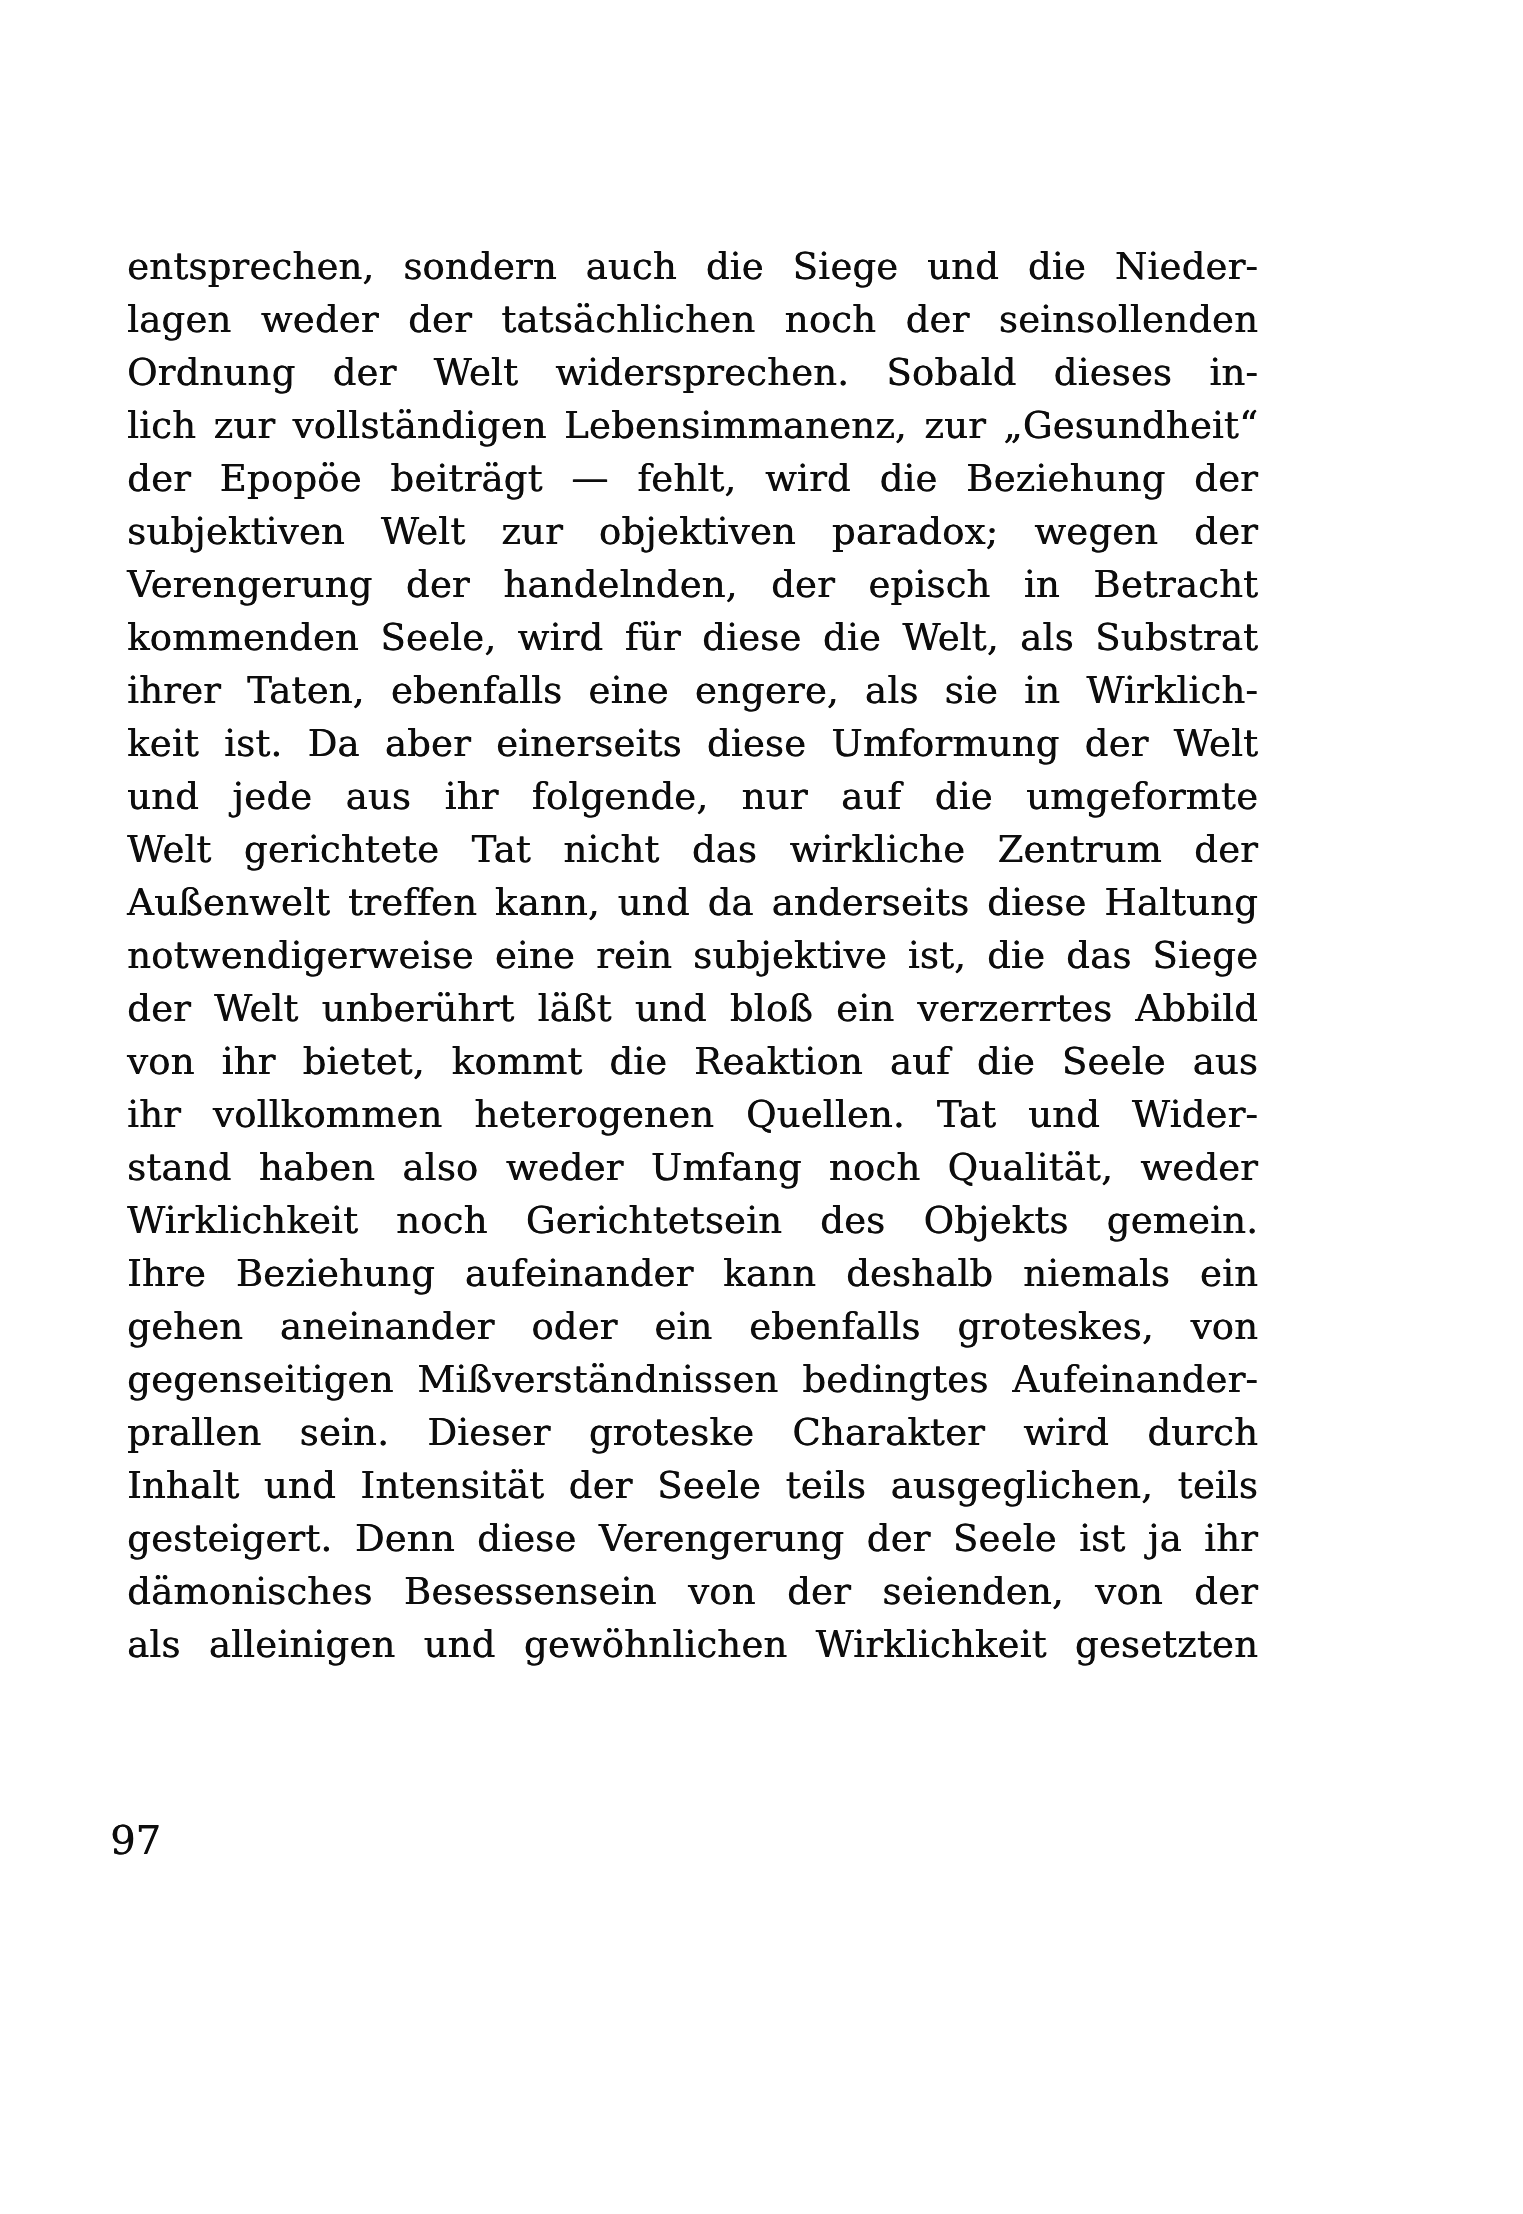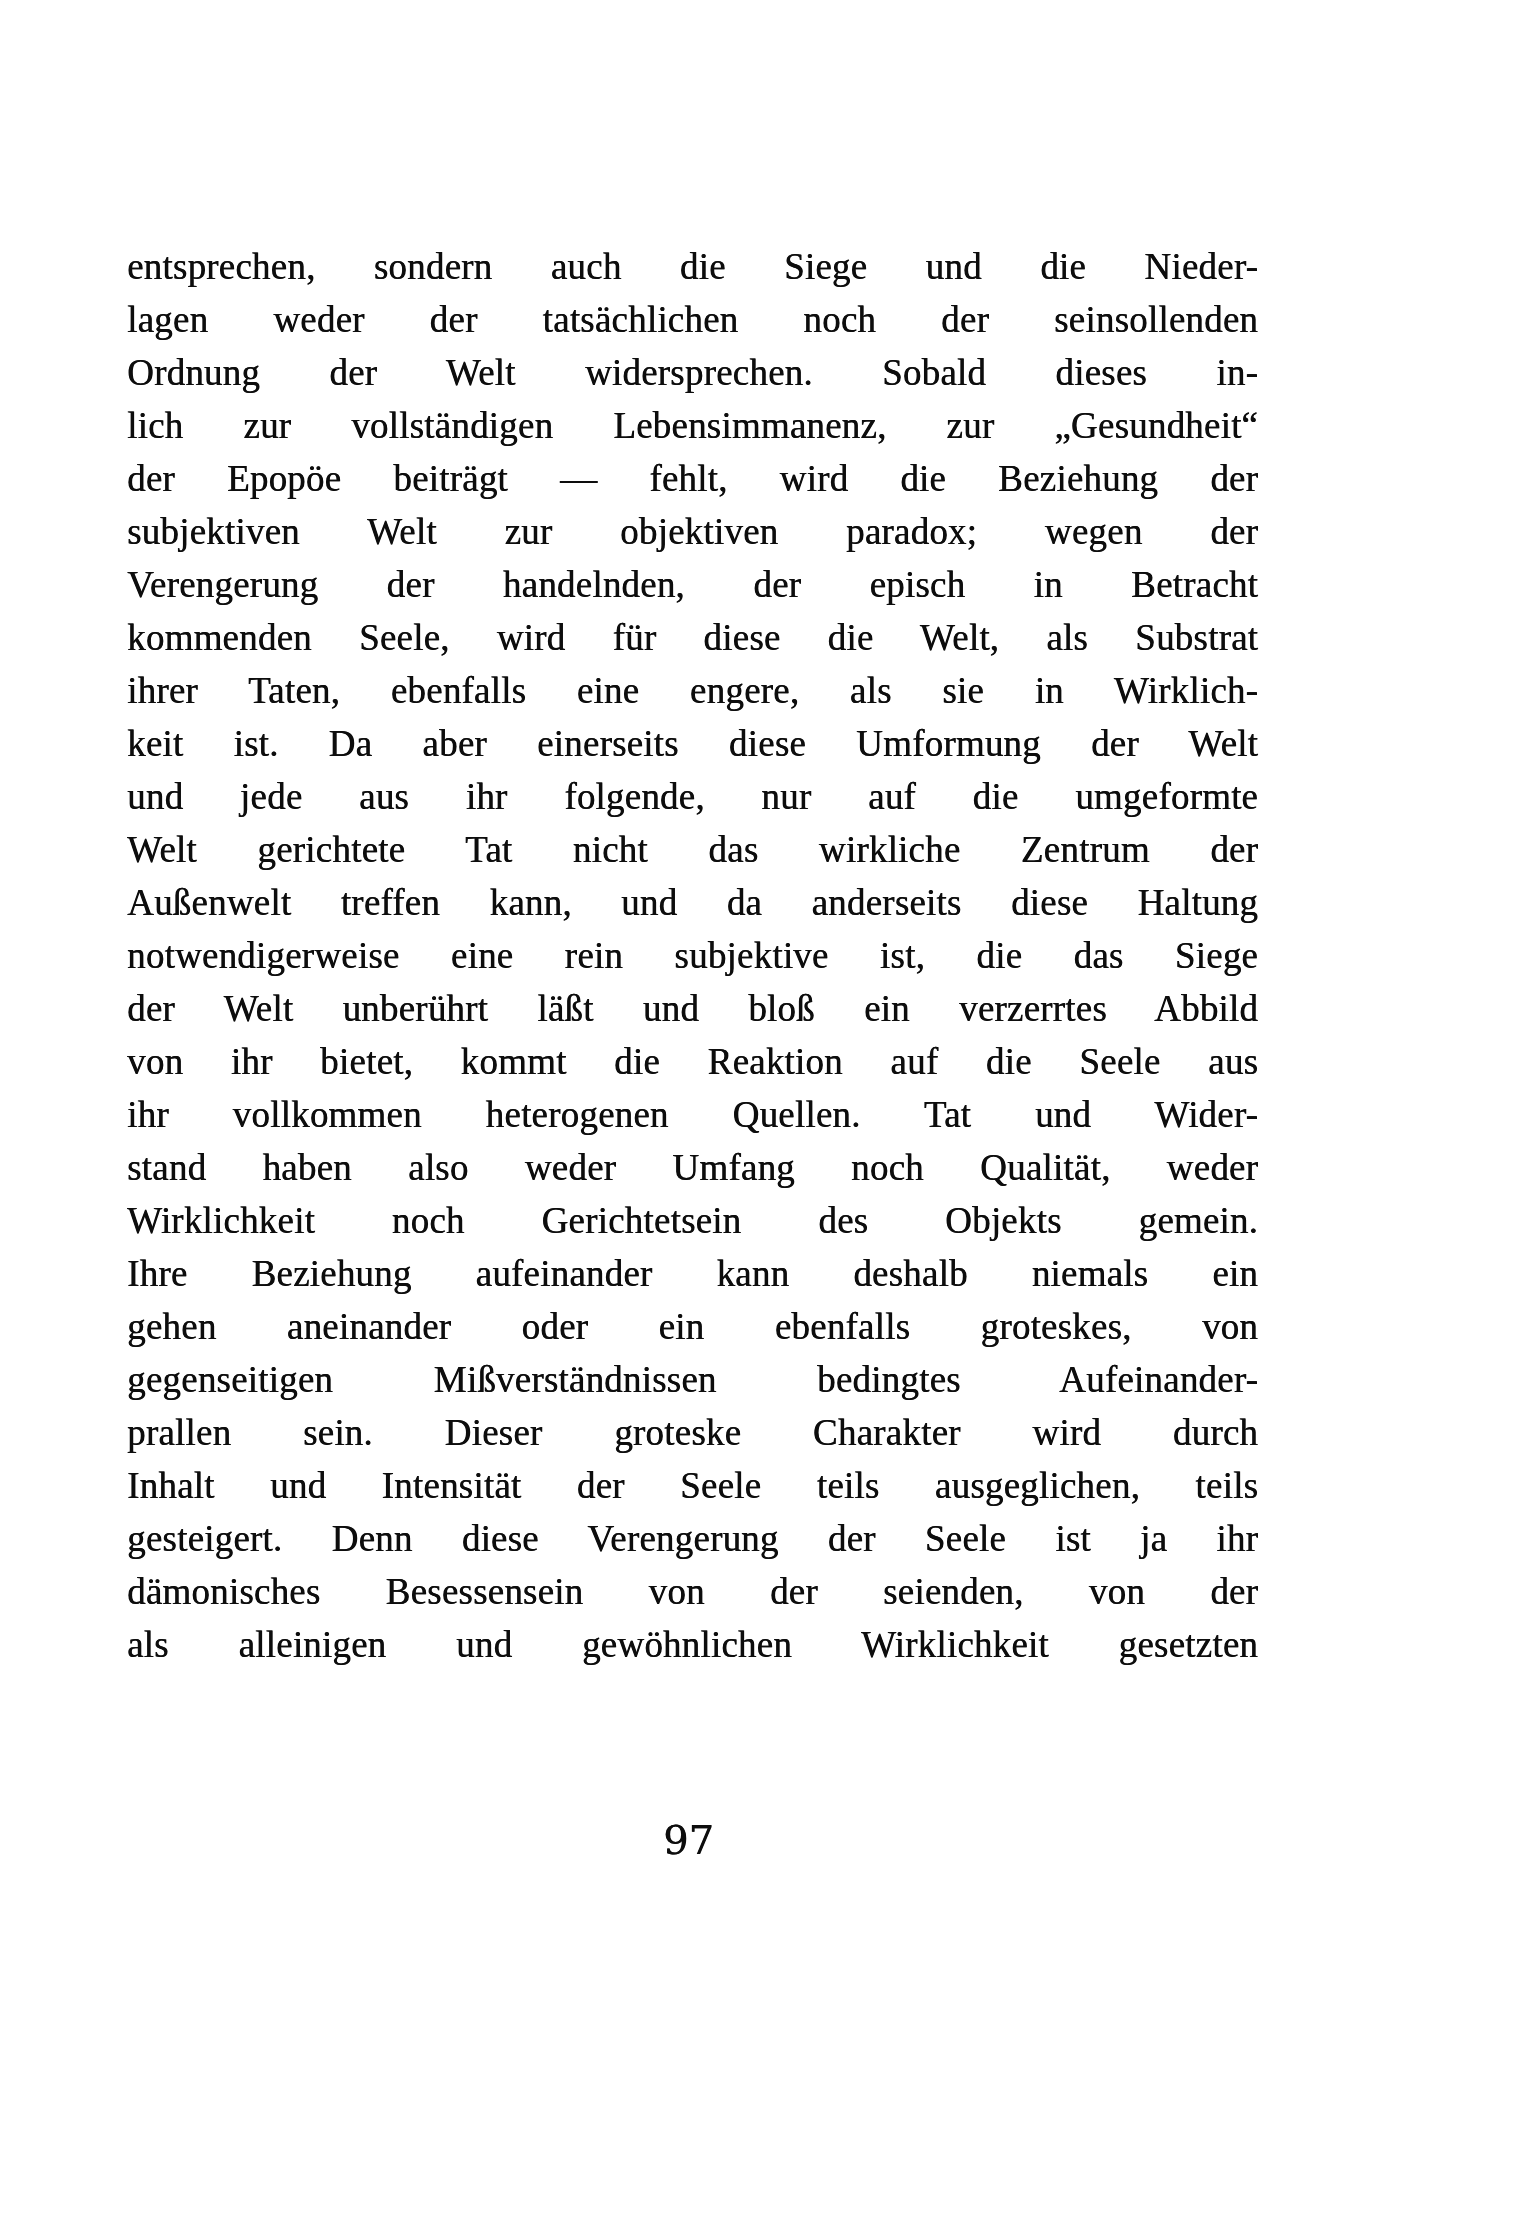--- a/index.html
+++ b/index.html
@@ -14,39 +14,38 @@
     background: #ffffff;
     overflow: hidden;
     font-family: "DejaVu Serif", "Liberation Serif", serif;
     color: #0d0d0d;
   }
   .text-block {
     position: absolute;
     left: 127px;
     top: 240px;
     width: 1131px;
-    font-family: Liberation Serif, serif;
   }
   .line {
     font-size: 37px;
     line-height: 53px;
     text-align: justify;
     text-align-last: justify;
     -moz-text-align-last: justify;
     text-justify: inter-word;
     white-space: normal;
     letter-spacing: 0.2px;
     text-shadow: 0.5px 0 0 currentColor;
   }
   .folio {
     position: absolute;
-    left: 123px;
+    left: 110px;
     top: 1818px;
     width: 1131px;
-    text-align: center;
+    text-align: left;
     font-size: 40px;
     line-height: 44px;
     text-shadow: 0.5px 0 0 currentColor;
   }
 </style>
 </head>
 <body>
 
 <div class="page">
   <div class="text-block">

